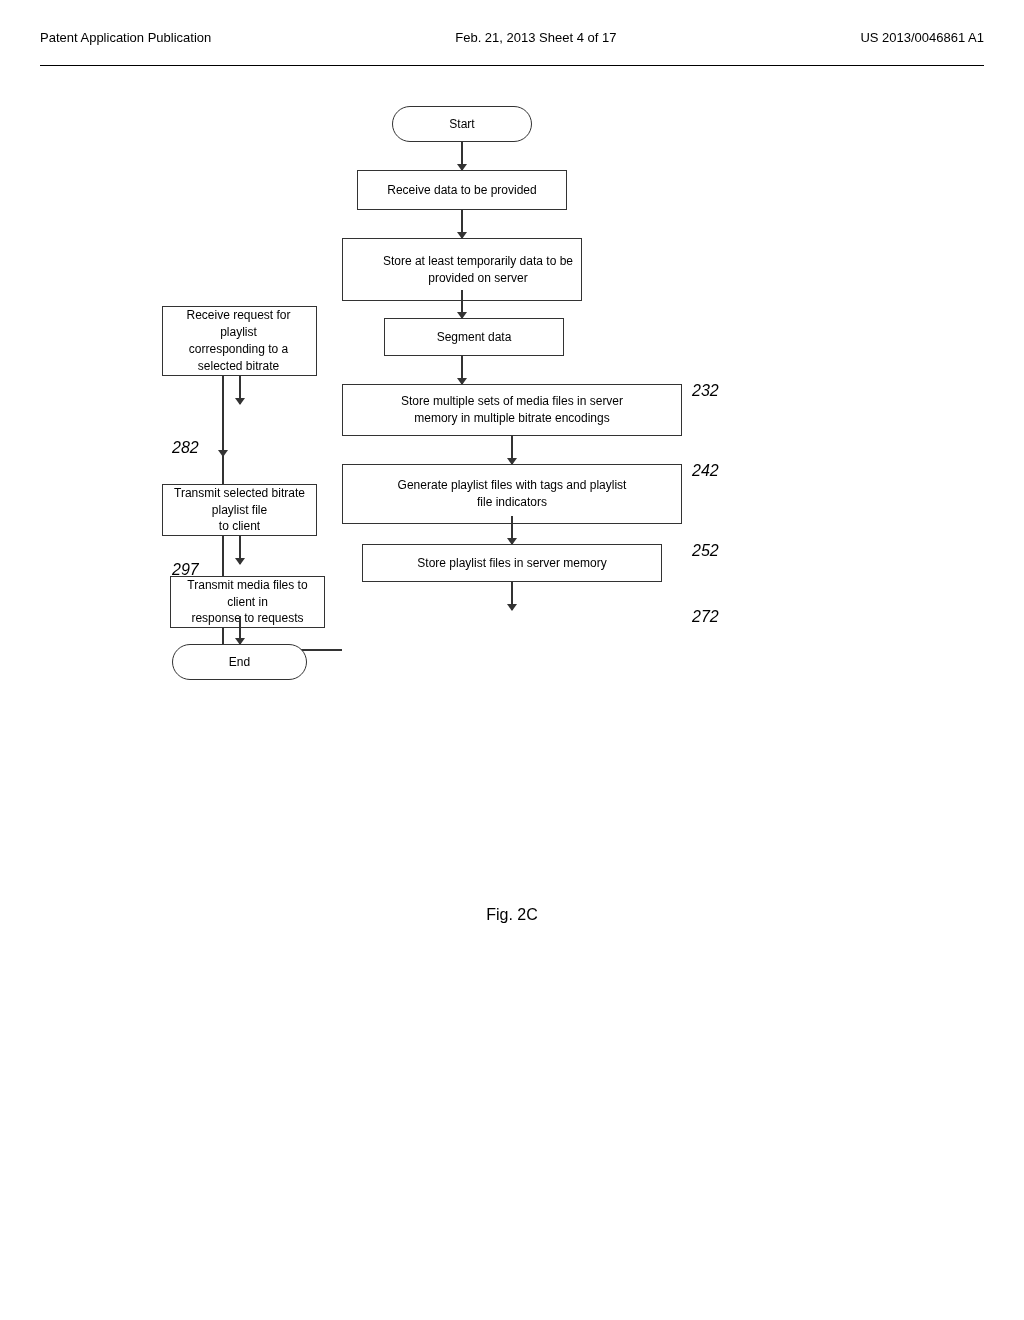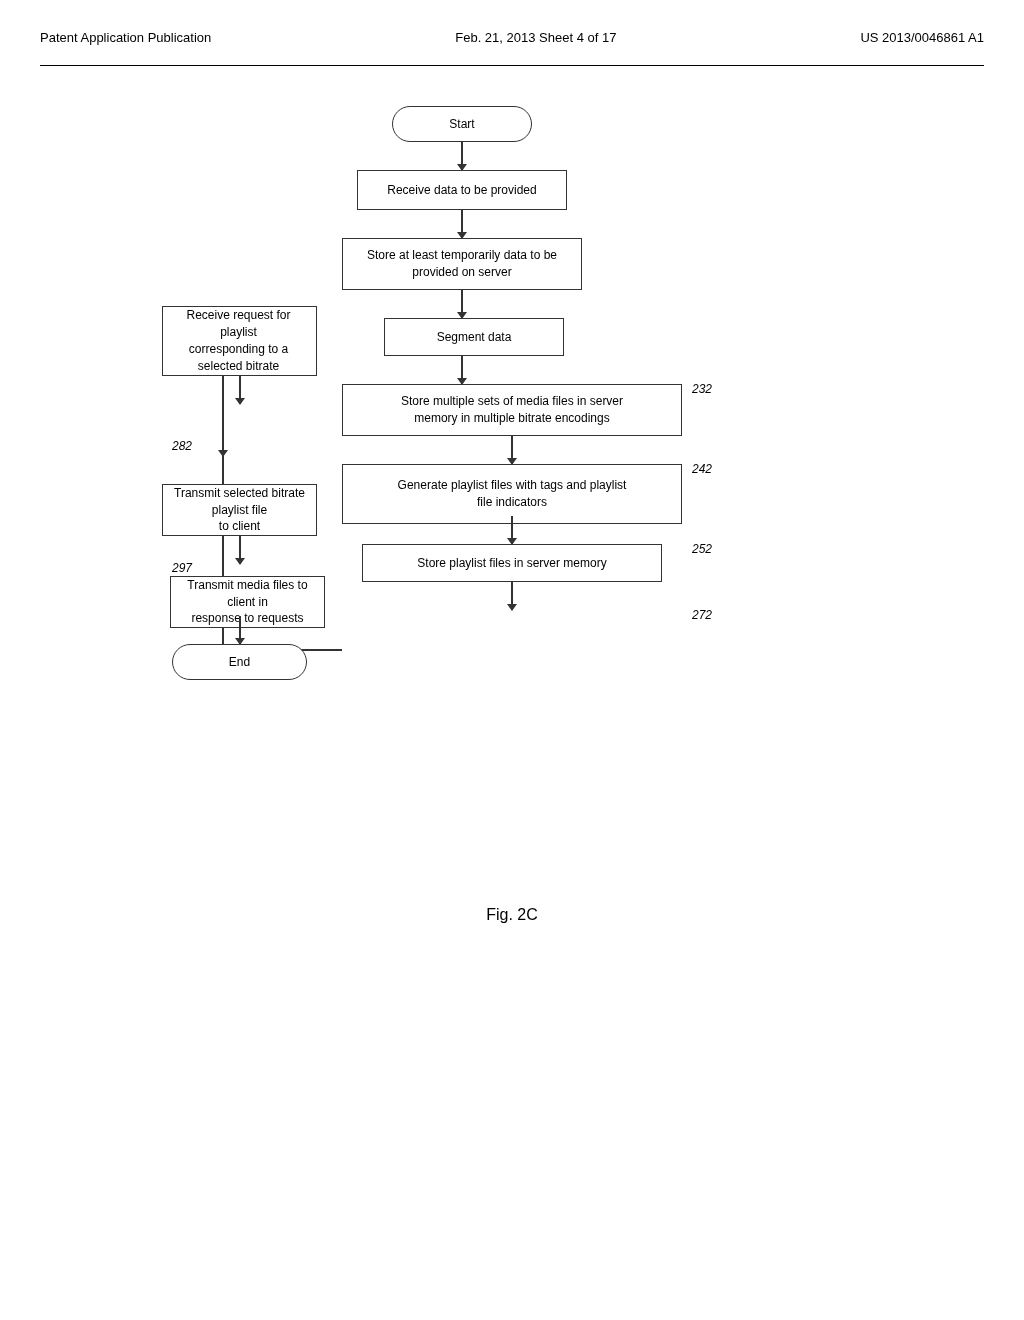--- a/index.html
+++ b/index.html
@@ -81,21 +81,21 @@
     }
 
     .line-v {
       position: absolute;
       width: 2px;
       background: #333;
     }
 
     .label-num {
       position: absolute;
-      font-size: 12px;
+      font-size: 16px;
       font-style: italic;
     }
 
     .fig-caption {
       text-align: center;
       font-size: 16px;
       margin-top: 20px;
       font-weight: normal;
     }
   </style>
@@ -122,21 +122,21 @@
       <div class="label-num" style="left:350px; top:62px;">202</div>
 
       <div class="box" style="left:195px; top:64px; width:210px; height:40px;">
         <span>Receive data to be provided</span>
       </div>
 
       <div class="arrow-down" style="left:299px; top:104px; height:28px;"></div>
 
       <div class="label-num" style="left:350px; top:130px;">212</div>
 
-      <div class="box" style="left:180px; top:132px; width:240px; height:52px;">
+      <div class="box" style="left:180px; top:132px; width:240px; height:63px;justify-content:flex-end;">
         <span style="white-space:pre-line;">Store at least temporarily data to be
 provided on server</span>
       </div>
 
       <div class="arrow-down" style="left:299px; top:184px; height:28px;"></div>
 
       <div class="label-num" style="left:350px; top:210px;">222</div>
 
       <div class="box" style="left:210px; top:212px; width:180px; height:38px;margin-left:12px;">
         <span>Segment data</span>

